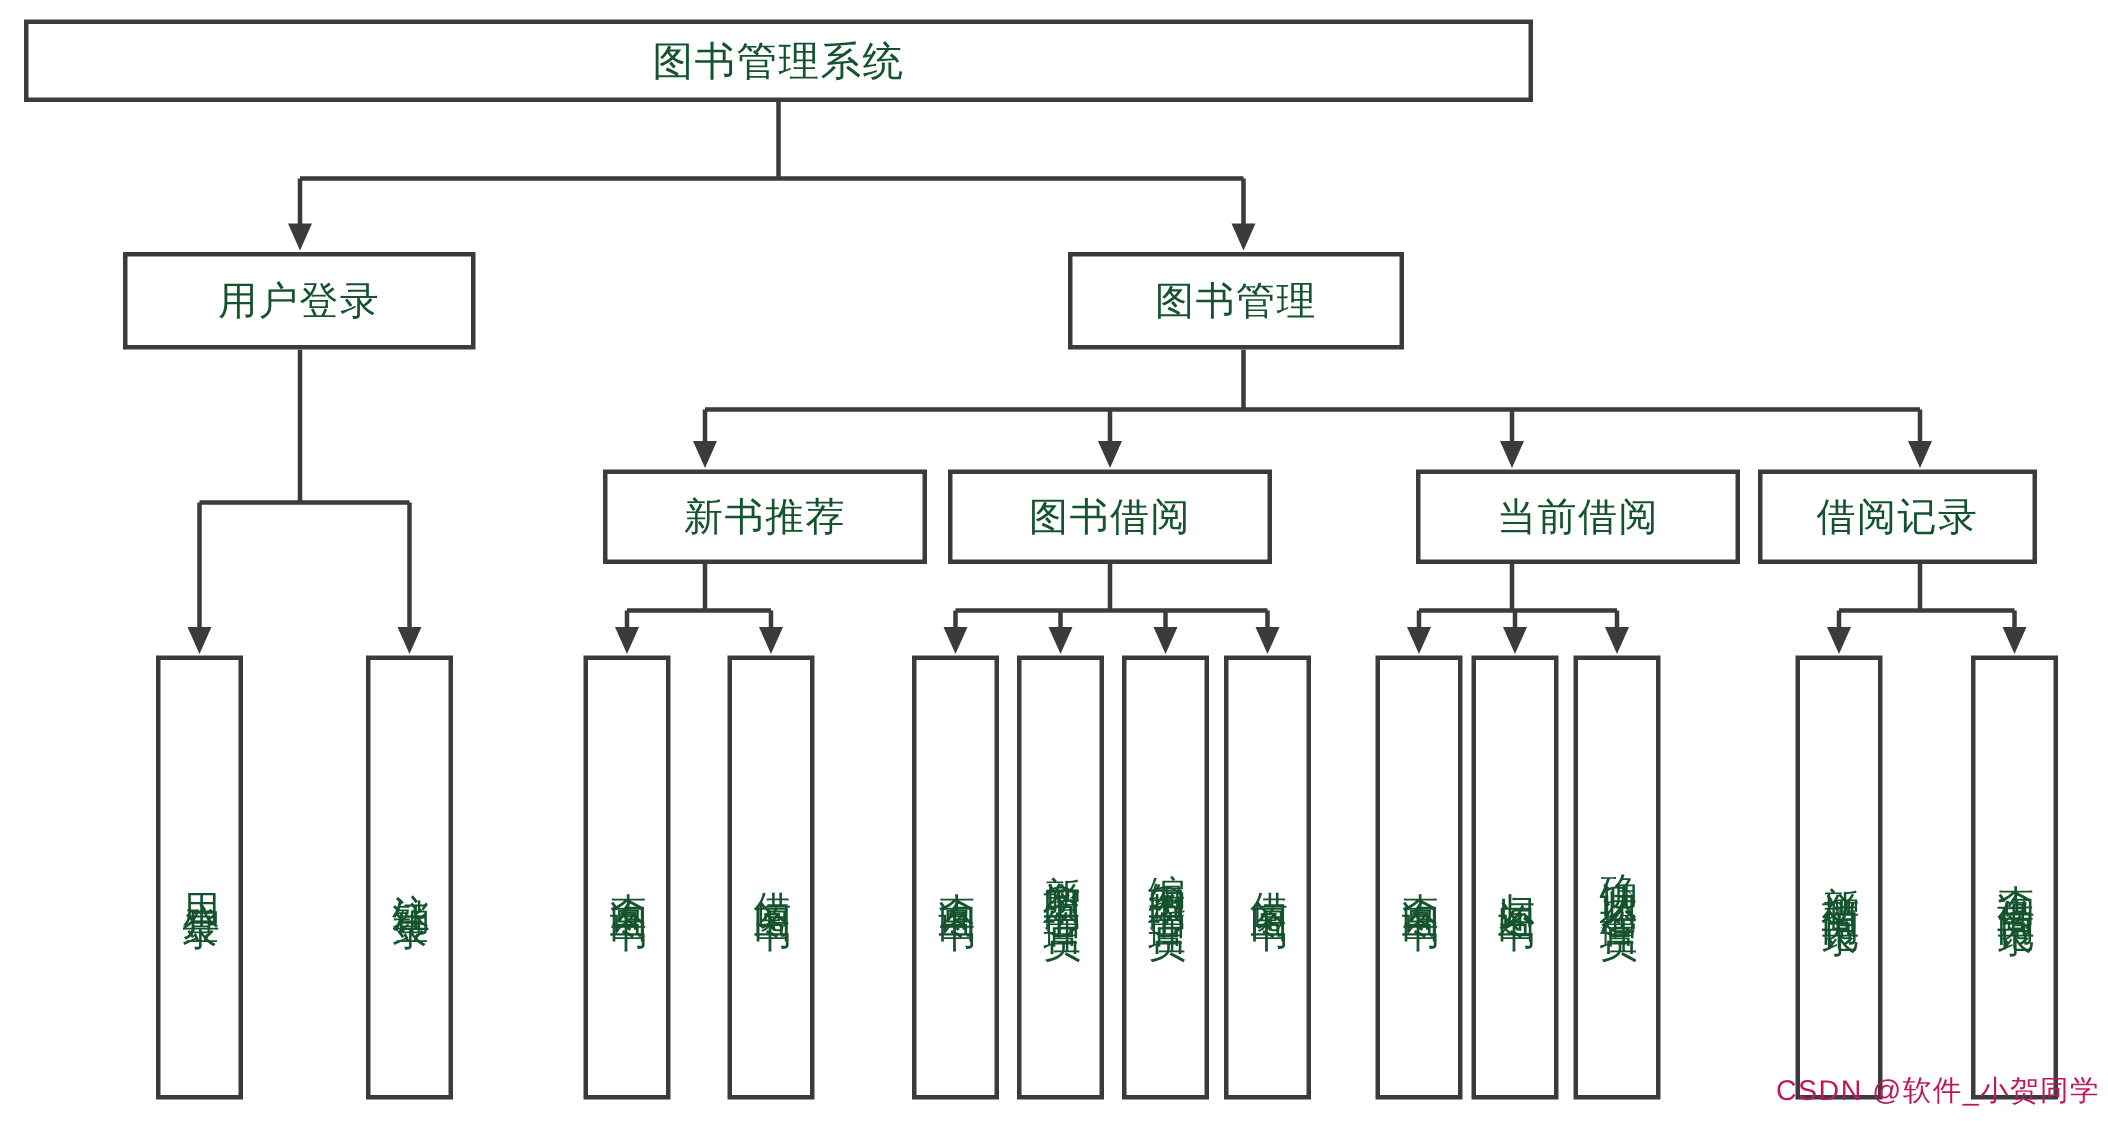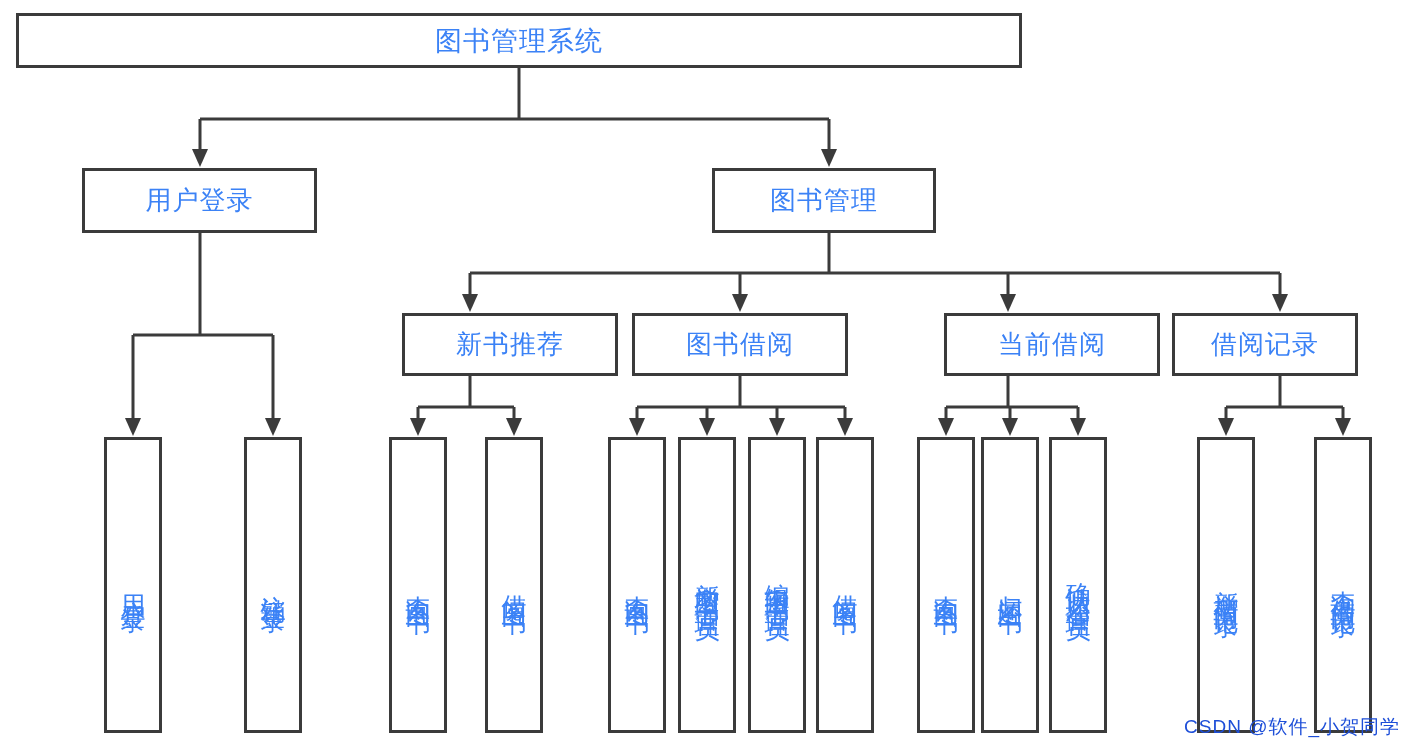--- a/index.html
+++ b/index.html
@@ -15,41 +15,41 @@
     position: absolute;
     left: 0; top: 0;
     width: 1405px; height: 747px;
     pointer-events: none;
   }
   .node {
     position: absolute;
     box-sizing: border-box;
     border: 3px solid #3b3b3b;
     background: #ffffff;
-    color: #3b82f6;
+    color: #14532d;
     display: flex;
     align-items: center;
     justify-content: center;
   }
   .hnode { font-size: 26px; letter-spacing: 1px; }
   .root-node { font-size: 27px; }
   .leaf .vtext {
     writing-mode: vertical-rl;
     text-orientation: mixed;
     font-size: 25px;
     line-height: 1;
     letter-spacing: 5px;
     white-space: nowrap;
   }
   .watermark {
     position: absolute;
     right: 5px;
     bottom: 7px;
     font-size: 19px;
-    color: #1d4ed8;
+    color: #be185d;
     z-index: 5;
     letter-spacing: 1px;
   }
 </style>
 </head>
 <body>
 
 <div class="canvas">
 
   <svg class="connector-layer" viewBox="0 0 1405 747" xmlns="http://www.w3.org/2000/svg">

